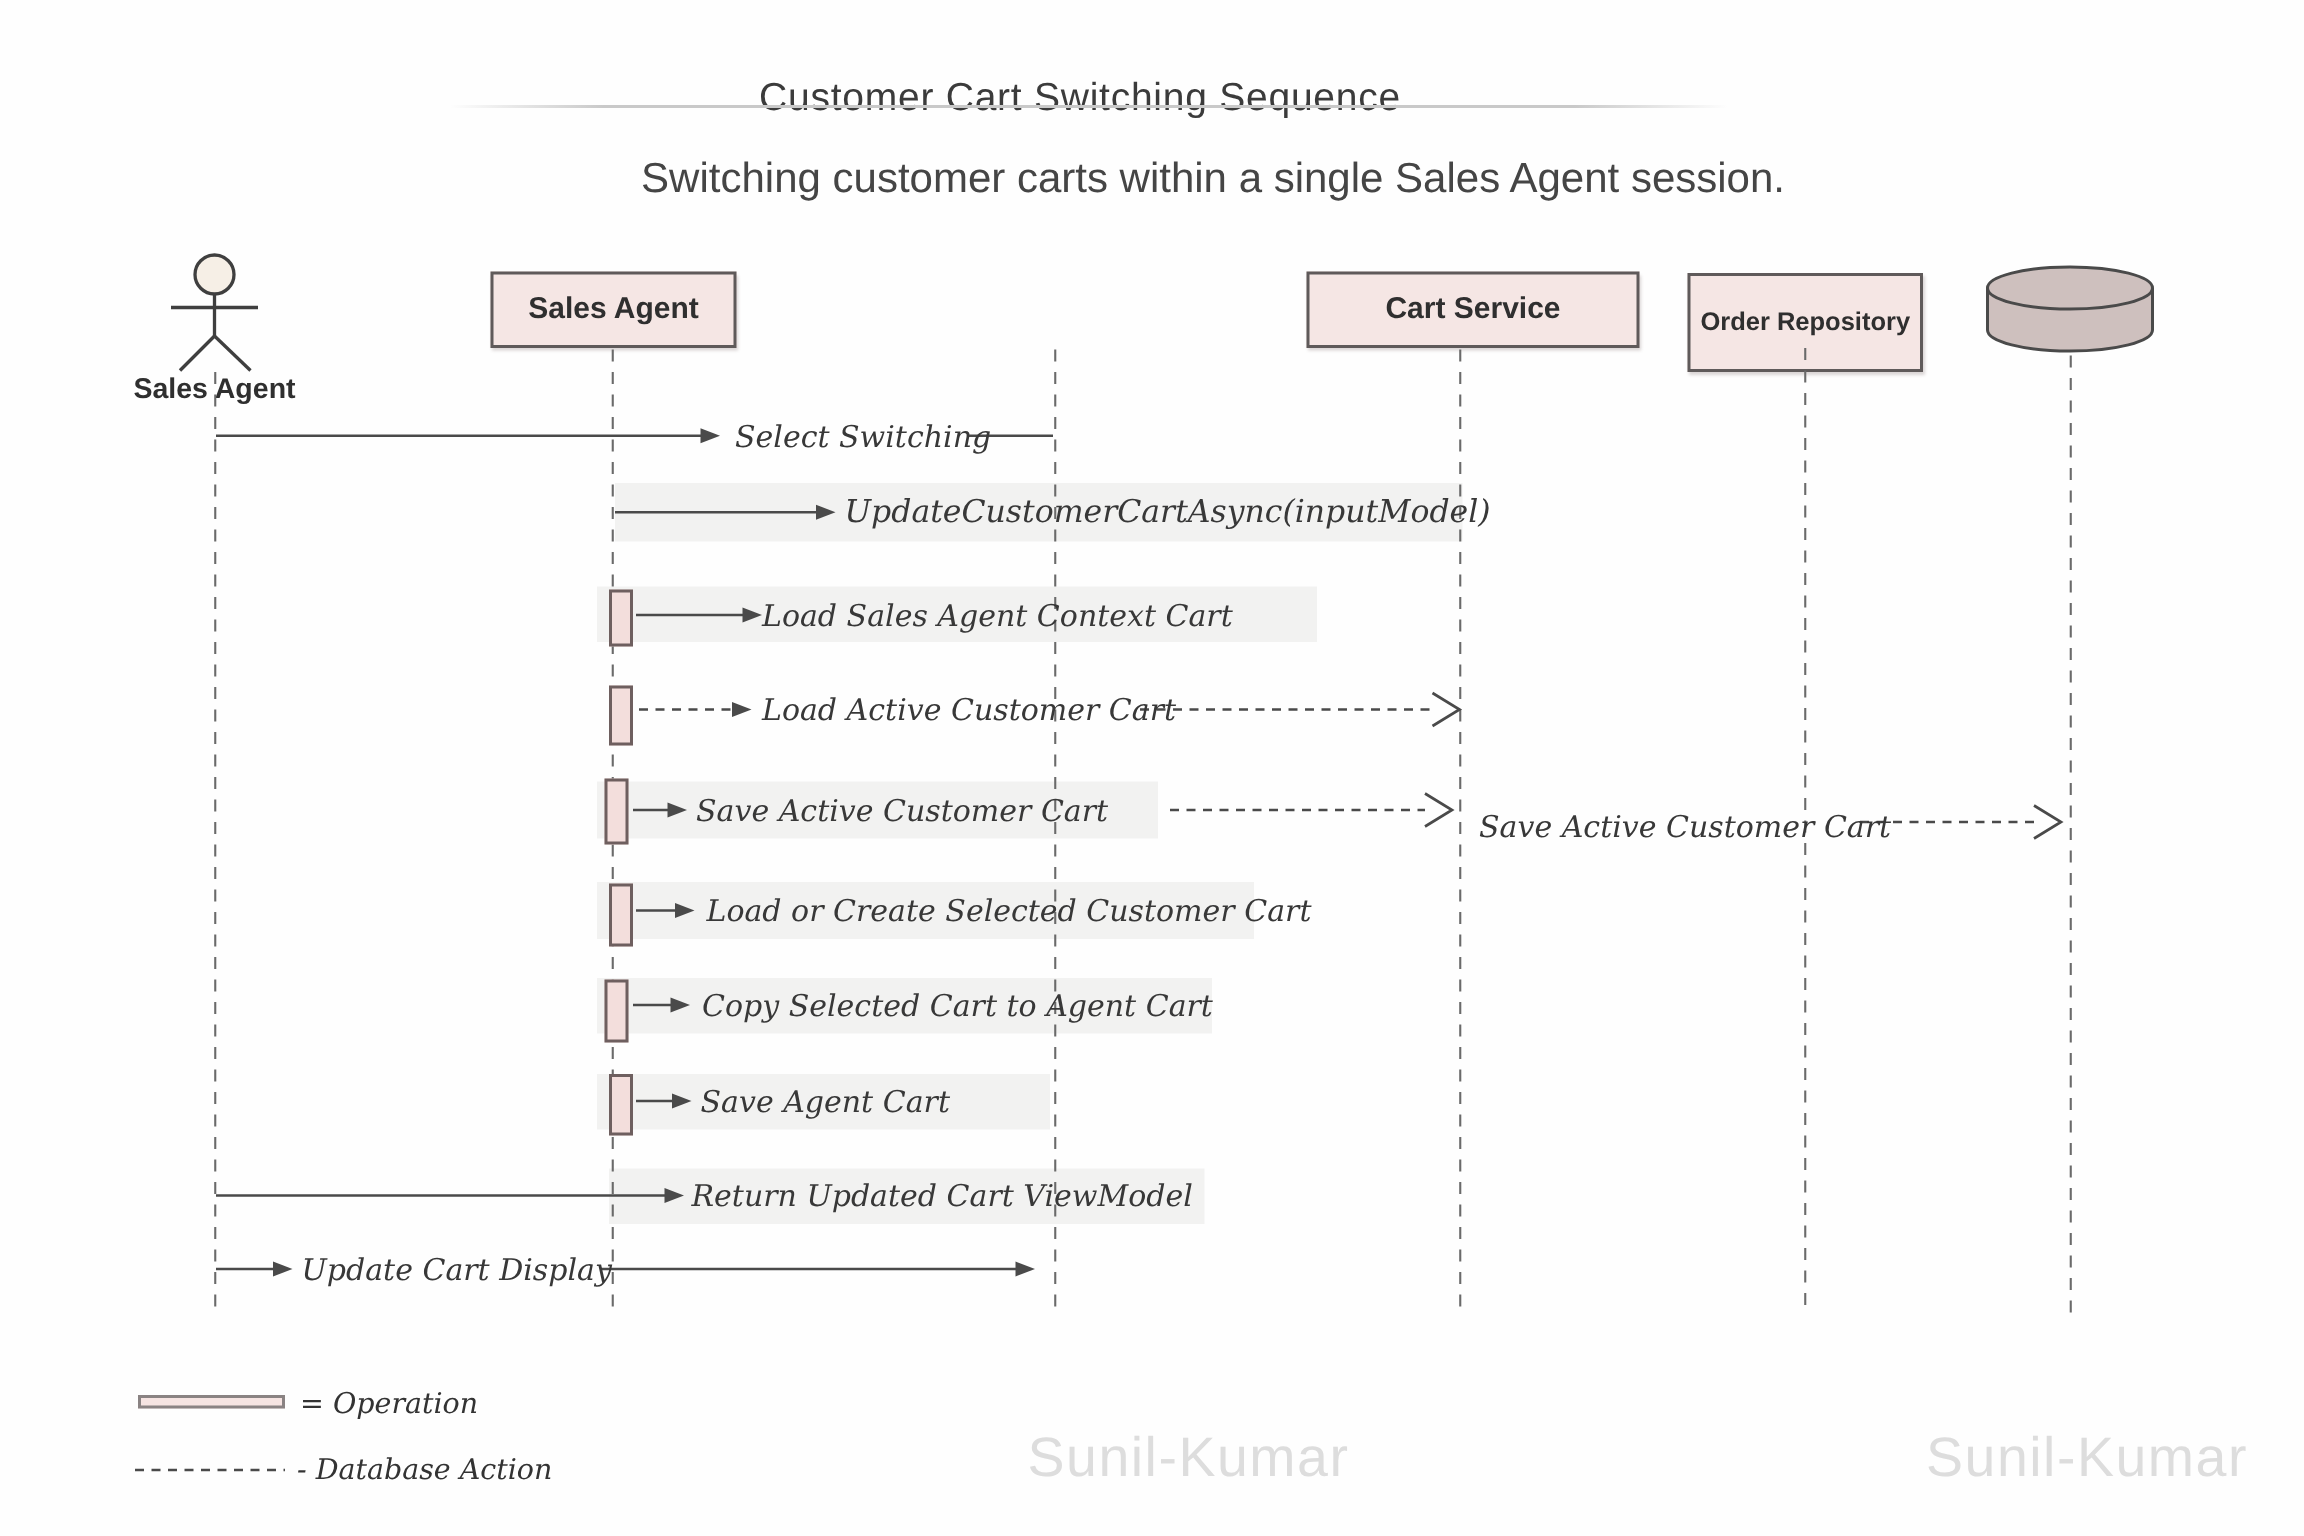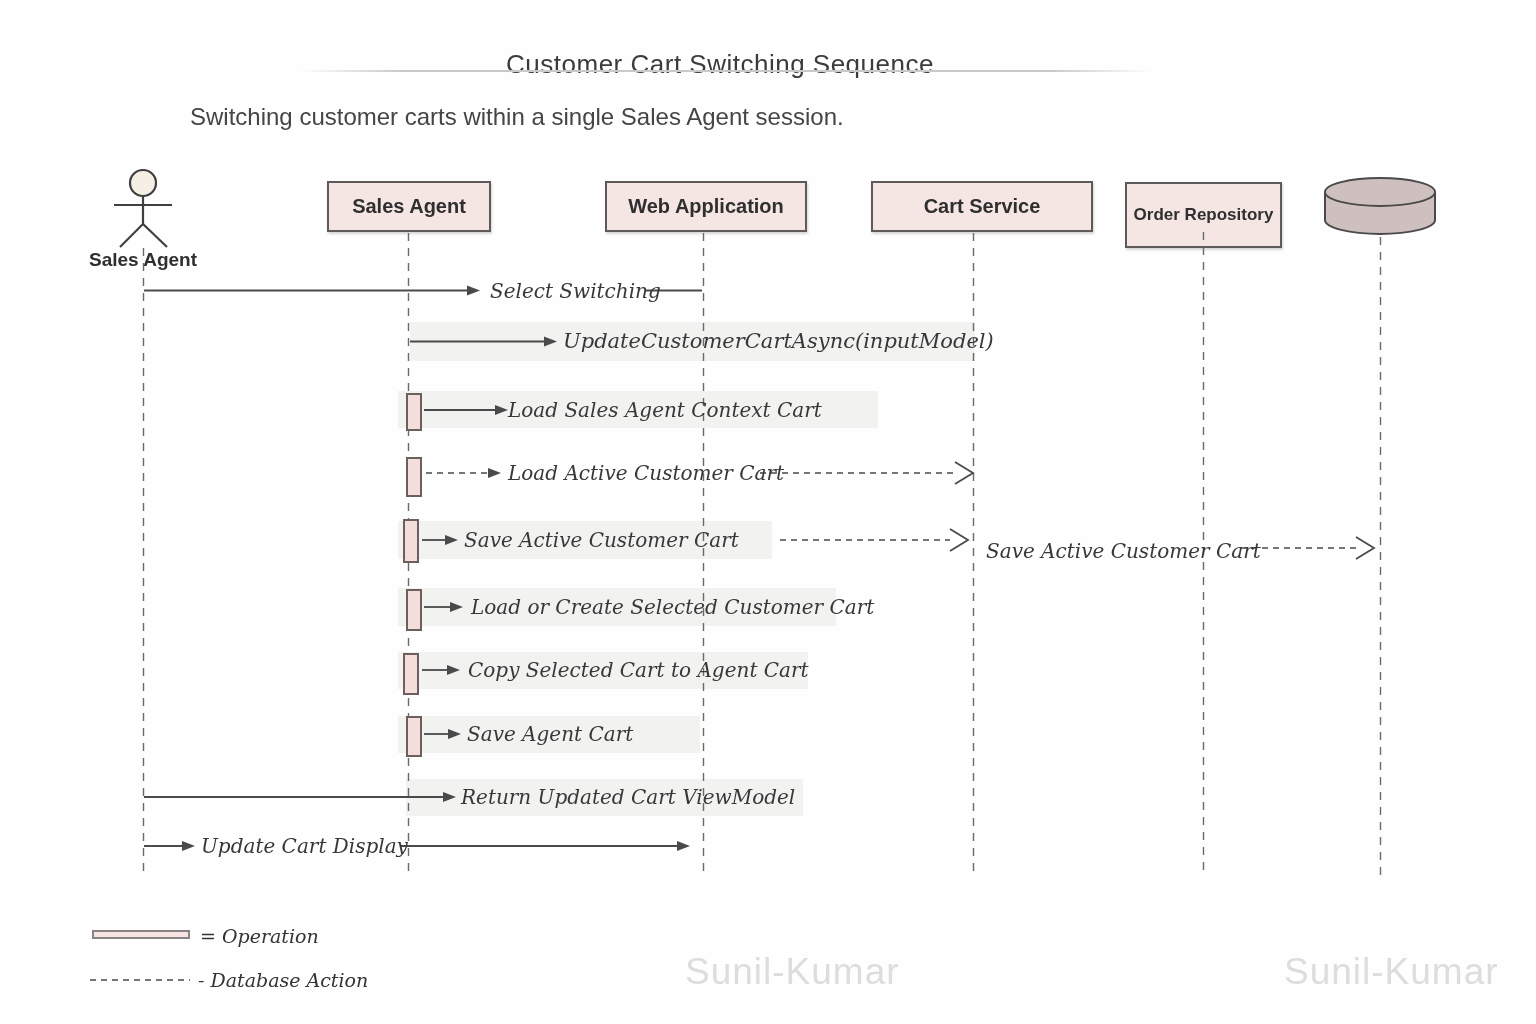--- a/index.html
+++ b/index.html
@@ -7,22 +7,22 @@
     --activation_border:#6e5f5f; --cylinder_fill:#cec0be; --band_fill:#f2f2f1;
     --line:#4a4a4a; --lifeline:#6a6a6a; --text:#383838; --watermark:#dddddd;
   }
   html,body{margin:0;padding:0;background:#ffffff;}
   .stage{position:relative;width:1536px;height:1024px;background:#fefefe;overflow:hidden;
          font-family:"Liberation Sans",sans-serif;}
   .title{position:absolute;left:0;top:13px;width:1440px;text-align:center;
          font-size:26px;font-weight:400;color:#3b3b3b;letter-spacing:.5px;margin-top:36px;}
   .title-rule{position:absolute;left:300px;top:70px;width:852px;height:2px;
          background:linear-gradient(90deg,rgba(0,0,0,0),#c9c9c9 12%,#c9c9c9 88%,rgba(0,0,0,0));}
-  .subtitle{position:absolute;left:190px;top:103px;width:1000px;text-align:left;
-         font-size:24px;color:#454545;}
+  .subtitle{position:absolute;left:190px;top:103px;width:1000px;text-align:right;
+         font-size:28px;color:#454545;}
   .pbox{position:absolute;background:var(--box_fill);border:2px solid var(--box_border);
         box-sizing:border-box;display:flex;align-items:center;justify-content:center;
         font-size:20px;font-weight:700;color:#2f2f2f;
         box-shadow:1px 2px 2px rgba(90,70,70,.22);}
   .actor-label{position:absolute;left:83px;top:249px;width:120px;text-align:center;
         font-size:19px;font-weight:700;color:#2f2f2f;}
   .db-label{position:absolute;left:1330px;top:199px;width:101px;text-align:center;
         font-size:19px;font-weight:700;color:#2f2f2f;}
   .band{position:absolute;background:var(--band_fill);}
   .act{position:absolute;width:16px;background:var(--activation_fill);
@@ -145,21 +145,20 @@
       <polygon class="ah" points="690,846 677,841 677,851"></polygon>
     </g>
 
     <g>
       <line class="dline" x1="90" y1="980" x2="190" y2="980"></line>
     </g>
   </svg>
 
   <div class="actor-label">Sales Agent</div>
   <div class="pbox" style="left:327px;top:181px;width:164px;height:51px">Sales Agent</div>
-  <div class="pbox" style="left:605px;top:181px;width:202px;height:51px">Web Application</div>
   <div class="pbox" style="left:871px;top:181px;width:222px;height:51px">Cart Service</div>
   <div class="pbox" style="left:1125px;top:182px;width:157px;height:66px;font-size:17px">Order Repository</div>
   <div class="db-label">Database</div>
 
   <div class="act" style="left:406px;top:393px;height:38px"></div>
   <div class="act" style="left:406px;top:457px;height:40px"></div>
   <div class="act" style="left:403px;top:519px;height:44px"></div>
   <div class="act" style="left:406px;top:589px;height:42px"></div>
   <div class="act" style="left:403px;top:653px;height:42px"></div>
   <div class="act" style="left:406px;top:716px;height:41px"></div>

